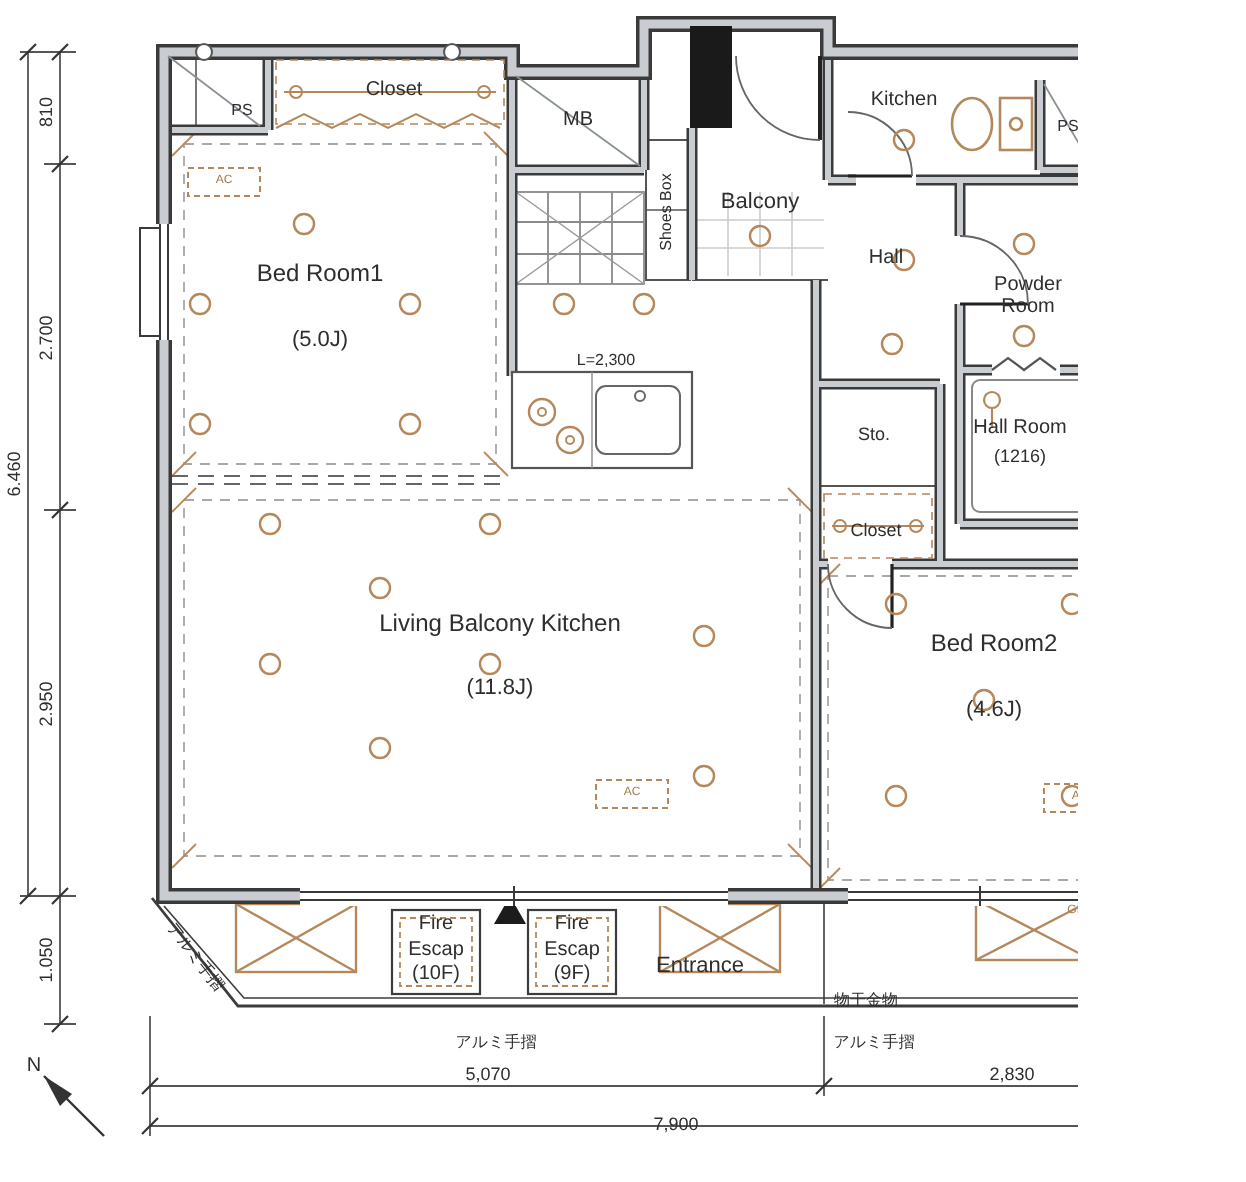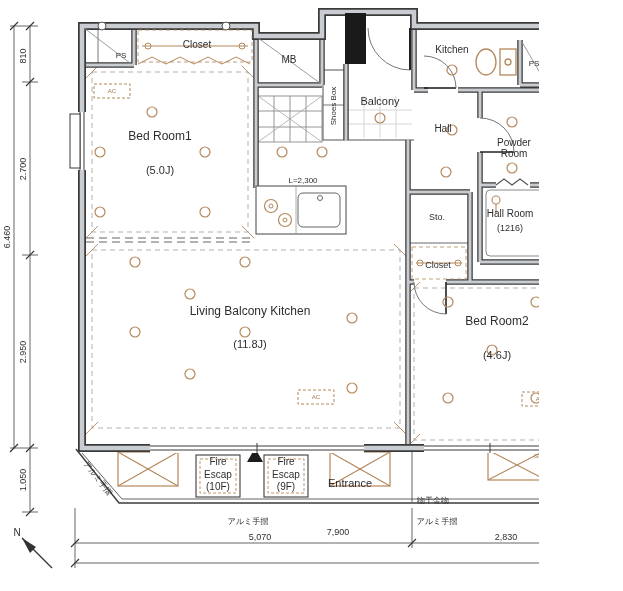--- a/index.html
+++ b/index.html
@@ -273,23 +273,23 @@
   <div>(9F)</div>
 </div>
 
 <div class="lbl s8" style="left:303px;top:181px">L=2,300</div>
 
 <div class="lbl s9 r-90" style="left:23px;top:56px">810</div>
 <div class="lbl s9 r-90" style="left:23px;top:169px">2.700</div>
 <div class="lbl s9 r-90" style="left:7px;top:237px">6.460</div>
 <div class="lbl s9 r-90" style="left:23px;top:352px">2.950</div>
 <div class="lbl s9 r-90" style="left:23px;top:480px">1.050</div>
-<div class="lbl s9" style="left:260px;top:537px">5,070</div>
+<div class="lbl s9" style="left:244px;top:537px">5,070</div>
 <div class="lbl s9" style="left:506px;top:537px">2,830</div>
-<div class="lbl s9" style="left:338px;top:532px">7,900</div>
+<div class="lbl s9" style="left:338px;top:562px">7,900</div>
 
 <div class="lbl s8 r52" style="left:97px;top:479px">アルミ手摺</div>
 <div class="lbl s8 rm52" style="left:577px;top:479px">アルミ手摺</div>
 <div class="lbl s8" style="left:248px;top:522px">アルミ手摺</div>
 <div class="lbl s8" style="left:437px;top:522px">アルミ手摺</div>
 <div class="lbl s8" style="left:433px;top:501px">物干金物</div>
 <div class="lbl s10" style="left:17px;top:533px">N</div>
 
 <div class="lbl s6 tan" style="left:112px;top:91px">AC</div>
 <div class="lbl s6 tan" style="left:316px;top:397px">AC</div>

